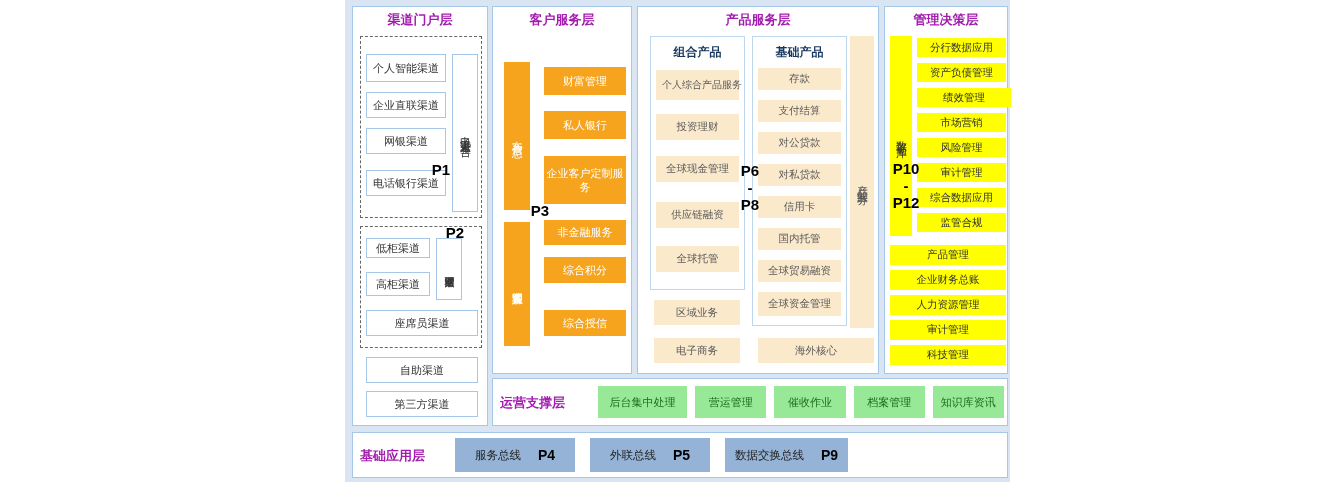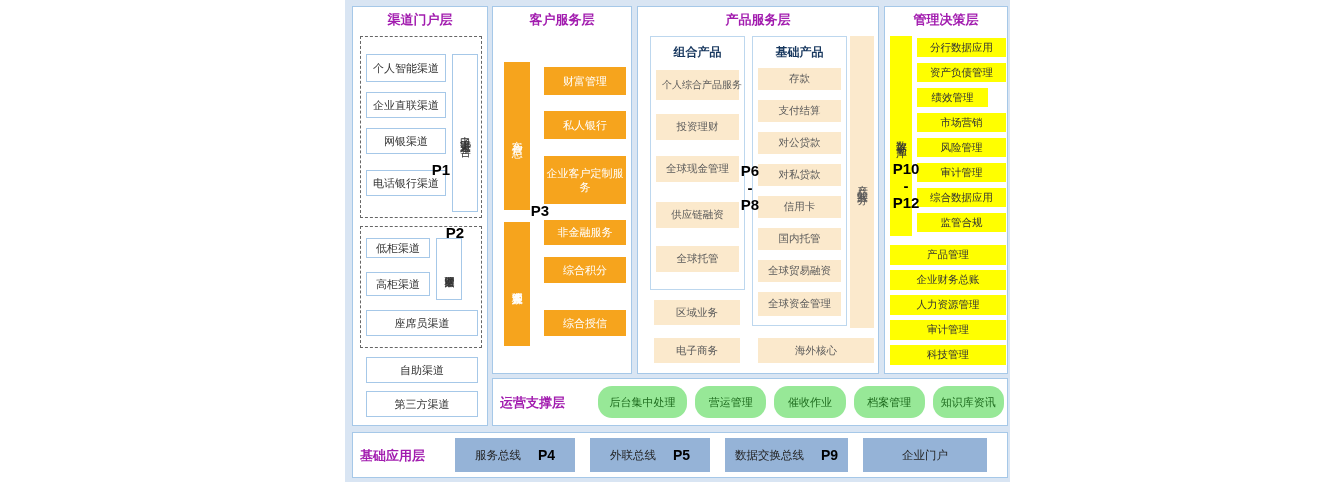--- a/index.html
+++ b/index.html
@@ -6,21 +6,21 @@
   .stage{position:relative;width:1333px;height:482px;background:#fff;overflow:hidden;
          font-family:"Liberation Sans","DejaVu Sans",sans-serif;}
   .abs{position:absolute;box-sizing:border-box;}
   .cell{display:flex;align-items:center;justify-content:center;text-align:center;}
   .panel{background:#fff;border:1px solid #A6C8E8;}
   .subpanel{background:#fff;border:1px solid #BDD7EE;}
   .wbox{background:#fff;border:1px solid #A6C8E8;font-size:11px;color:#333;}
   .obox{background:#F6A41D;color:#fff;font-size:11px;line-height:1.3;padding:1px;}
   .cbox{background:#FBE9CC;color:#5a5a5a;font-size:10.5px;}
   .ybox{background:#FFFF00;color:#333;font-size:10.5px;}
-  .gbox{background:#97E897;color:#1e6b1e;font-size:11px;border-radius:14px;}
+  .gbox{background:#97E897;color:#1e6b1e;font-size:11px;}
   .bbox{background:#95B3D7;color:#222;font-size:11.5px;gap:17px;}
   .vert{writing-mode:vertical-rl;text-orientation:upright;letter-spacing:2px;}
   .hdr{font-weight:bold;font-size:13px;color:#a21caf;text-align:center;}
   .subhdr{font-weight:bold;font-size:12px;color:#17375E;text-align:center;}
   .plabel{font-weight:bold;font-size:15px;color:#000;text-align:center;line-height:17px;}
   .dashed{border:1px dashed #666;}
   .pbig{font-weight:bold;font-size:14px;color:#000;}
 </style>
 </head>
 <body>
@@ -98,21 +98,21 @@
   <div class="abs cell cbox" style="left:654px;top:338px;width:86px;height:25px;">电子商务</div>
   <div class="abs cell cbox" style="left:758px;top:338px;width:116px;height:25px;">海外核心</div>
 
   <div class="abs panel" style="left:884px;top:6px;width:124px;height:368px;"></div>
   <div class="abs hdr" style="left:884px;top:11px;width:124px;height:18px;">管理决策层</div>
 
   <div class="abs cell ybox vert" style="left:890px;top:36px;width:22px;height:200px;font-size:11px;">数据仓库</div>
 
   <div class="abs cell ybox" style="left:917px;top:38px;width:89px;height:19px;">分行数据应用</div>
   <div class="abs cell ybox" style="left:917px;top:63px;width:89px;height:19px;">资产负债管理</div>
-  <div class="abs cell ybox" style="left:917px;top:88px;width:71px;height:19px;">绩效管理</div>
+  <div class="abs cell ybox" style="left:917px;top:88px;width:94px;height:19px;">绩效管理</div>
   <div class="abs cell ybox" style="left:917px;top:113px;width:89px;height:19px;">市场营销</div>
   <div class="abs cell ybox" style="left:917px;top:138px;width:89px;height:19px;">风险管理</div>
   <div class="abs cell ybox" style="left:917px;top:163px;width:89px;height:19px;">审计管理</div>
   <div class="abs cell ybox" style="left:917px;top:188px;width:89px;height:19px;">综合数据应用</div>
   <div class="abs cell ybox" style="left:917px;top:213px;width:89px;height:19px;">监管合规</div>
 
   <div class="abs" style="left:886px;top:160px;width:40px;height:52px;z-index:3;">
     <div class="plabel">P10</div>
     <div class="plabel">-</div>
     <div class="plabel">P12</div>
@@ -142,17 +142,14 @@
     <span class="pbig">P4</span>
   </div>
   <div class="abs cell bbox" style="left:590px;top:438px;width:120px;height:34px;">
     <span>外联总线</span>
     <span class="pbig">P5</span>
   </div>
   <div class="abs cell bbox" style="left:725px;top:438px;width:123px;height:34px;">
     <span>数据交换总线</span>
     <span class="pbig">P9</span>
   </div>
-  <div class="abs cell bbox" style="left:863px;top:438px;width:124px;height:34px;">
-    <span>企业门户</span>
-  </div>
 
 </div>
 
 </body></html>

